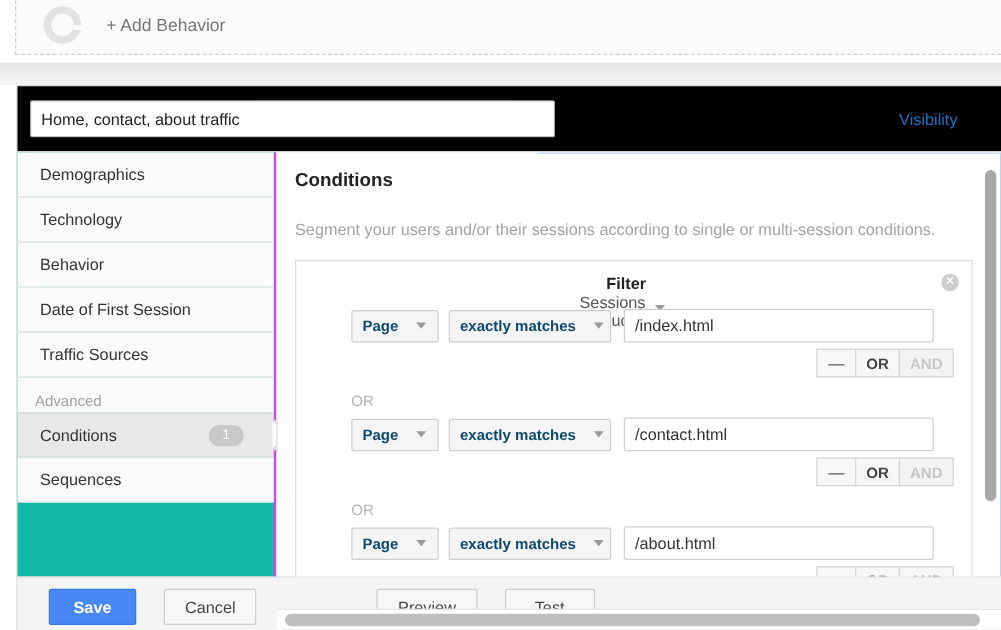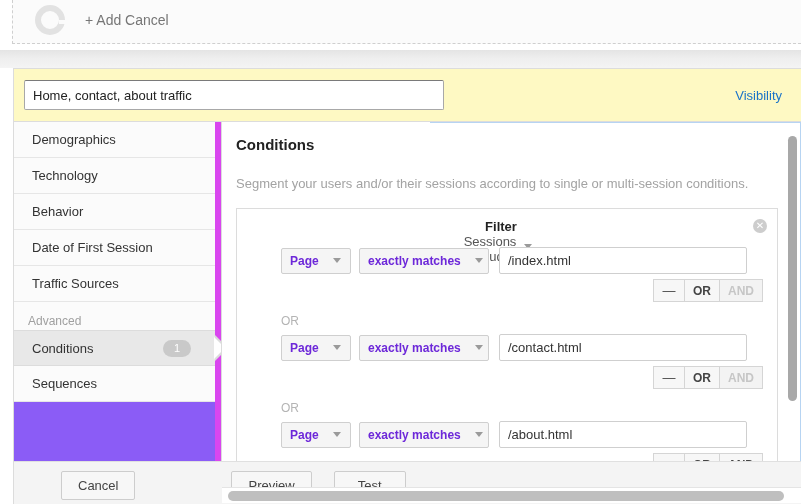--- a/index.html
+++ b/index.html
@@ -86,22 +86,22 @@
     left: 13px; right: 0px; top: 68px; bottom: 0;
     background: #f4f4f4;
     border: 1px solid #dcdcdc;
     border-right: none;
     border-bottom: none;
   }
   .name-row {
     height: 52px;
     display: flex;
     align-items: center;
-    padding: 0 12px 0 10px;
-    background: #fef9c3;
+    padding: 0 28px 0 10px;
+    background: #000000;
   }
   .name-input {
     width: 420px;
     height: 30px;
     border: 1px solid #a8a8a8;
     border-top-color: #7a7a7a;
     border-radius: 2px;
     padding: 0 8px;
     font-family: "Liberation Sans", sans-serif;
     font-size: 13px;
@@ -119,22 +119,22 @@
 
   .body-row {
     display: flex;
     height: 340px;
     border-top: 1px solid #dcdcdc;
   }
 
   
   .sidebar {
     width: 207px;
-    background: #8b5cf6;
-    border-right: 6px solid #d946ef;
+    background: #14b8a6;
+    border-right: 2px solid #d946ef;
     flex: 0 0 207px;
     position: relative;
   }
   .nav-item {
     height: 36px;
     display: flex;
     align-items: center;
     padding: 0 12px 0 18px;
     border-bottom: 1px solid #e6e6e6;
     font-size: 13px;
@@ -250,21 +250,21 @@
   .or-label { color: #b4b4b4; font-size: 12px; margin: 12px 0 5px 32px; }
 
   .cond-row { display: flex; align-items: center; margin-left: 32px; margin-top: 6px;}
   .dd {
     height: 26px;
     border: 1px solid #cfcfcf;
     border-radius: 2px;
     background: #f5f5f5;
     display: flex; align-items: center;
     padding: 0 8px;
-    font-size: 12px; font-weight: bold; color: #6d28d9;
+    font-size: 12px; font-weight: bold; color: #0c4a6e;
     cursor: pointer;
     white-space: nowrap;
   }
   .dd .caret { margin-left: 14px; }
   .dd.dim { width: 70px; }
   .dd.match { width: 130px; margin-left: 8px;}
   .val-input {
     margin-left: 10px;
     width: 248px;
     height: 27px;
@@ -361,21 +361,21 @@
   .btn.cancel { min-width: 72px; margin-left: 22px; }
   .btn.preview { min-width: 76px; margin-left: 96px; text-align: right; }
   .btn.test { min-width: 72px; margin-left: 22px; }
 </style>
 </head>
 <body>
 
 <div class="segment-bar">
   <div class="add-segment">
     <div class="ring empty"></div>
-    <div class="add-label">+ Add Cancel</div>
+    <div class="add-label">+ Add Behavior</div>
   </div>
 </div>
 <div class="bar-shadow"></div>
 
 <div class="builder">
 
   <div class="name-row">
     <input class="name-input" type="text" value="Home, contact, about traffic" style="">
     <span class="visibility">Visibility</span>
   </div>
@@ -494,17 +494,18 @@
         <div class="vthumb"></div>
       </div>
     </div>
   </div>
 
   <div class="hscroll-wrap">
     <div class="hthumb"></div>
   </div>
 
   <div class="footer">
+    <div class="btn primary">Save</div>
     <div class="btn cancel">Cancel</div>
     <div class="btn preview">Preview</div>
     <div class="btn test">Test</div>
   </div>
 </div>
 
 </body></html>

